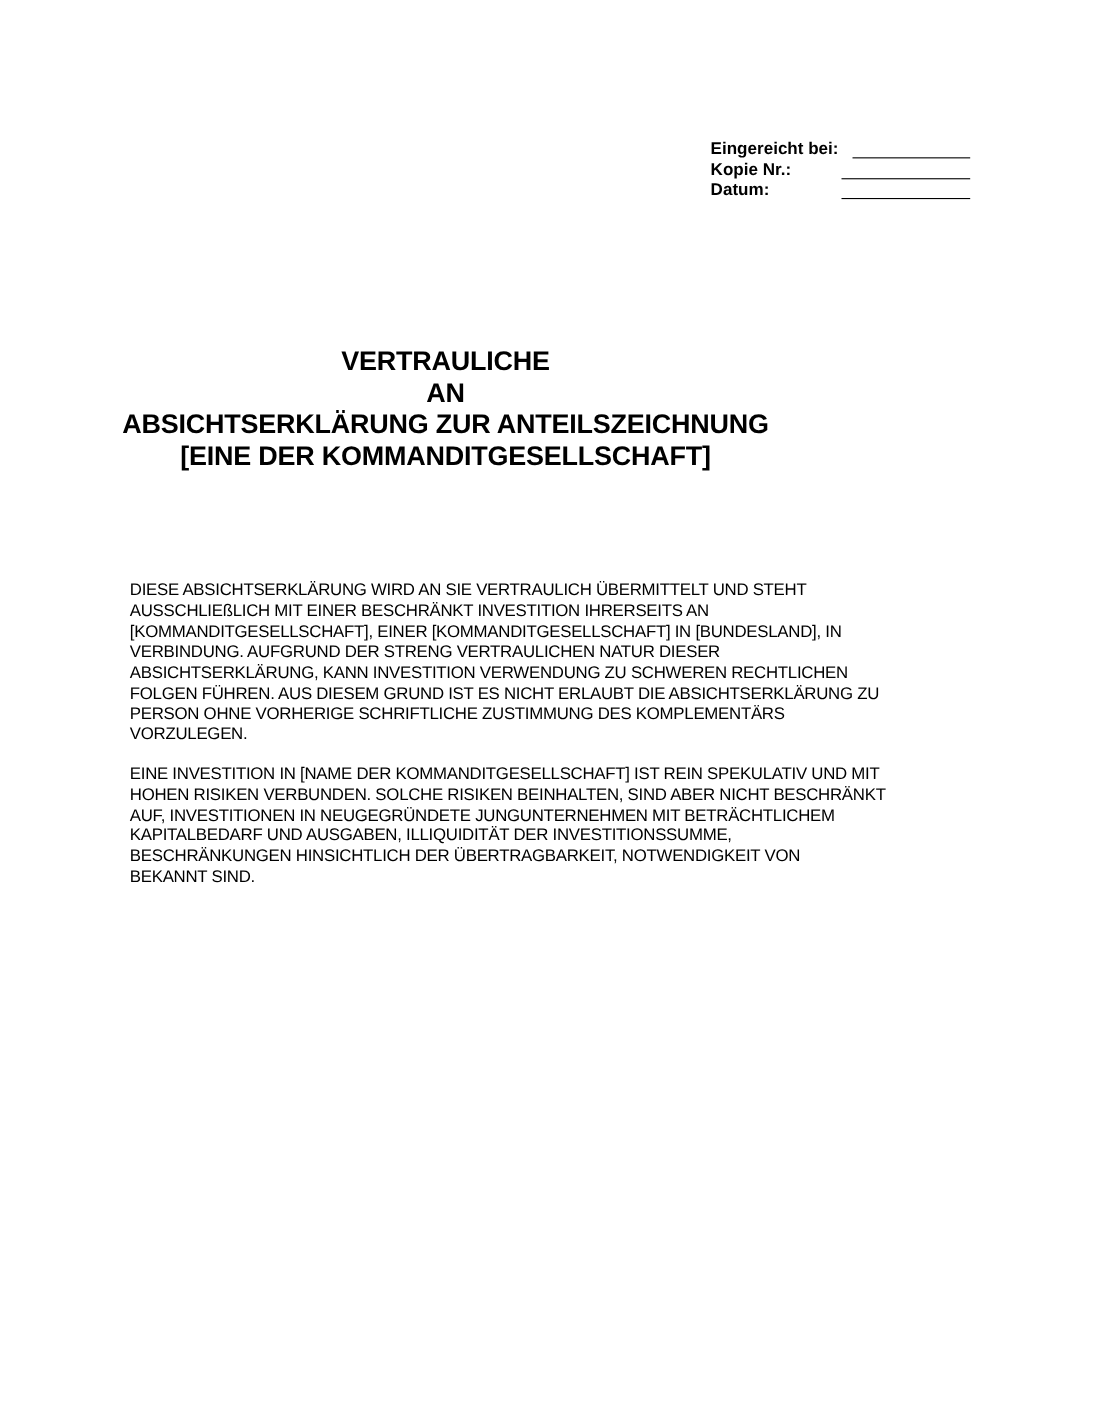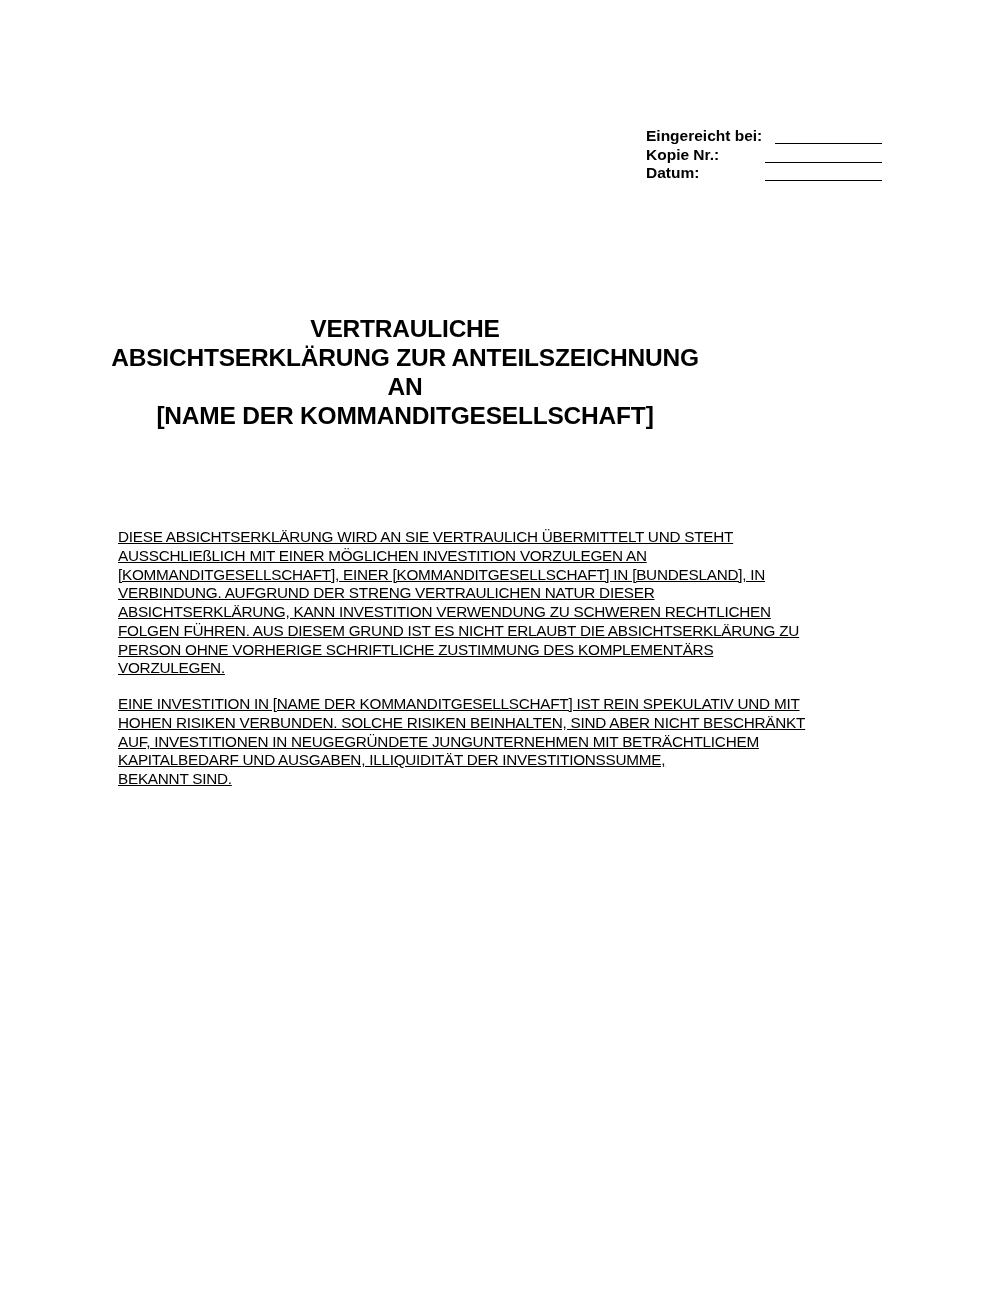--- a/index.html
+++ b/index.html
@@ -65,21 +65,20 @@
       width: 775px;
       font-size: 15.3px;
       line-height: 18.75px;
       letter-spacing: -0.25px;
     }
     .para-1 { top: 528px; }
     .para-2 { top: 695px; }
     .body-line {
       display: block;
       white-space: nowrap;
-      text-decoration: underline;
     }
   </style>
 </head>
 <body>
 
 <div class="submission-block">
   <div class="submission-row row-0">
     <span class="submission-label">Eingereicht bei:</span>
     <span class="submission-line"></span>
   </div>
@@ -88,35 +87,36 @@
     <span class="submission-line"></span>
   </div>
   <div class="submission-row row-2">
     <span class="submission-label">Datum:</span>
     <span class="submission-line"></span>
   </div>
 </div>
 
 <div class="title-block">
   <span class="title-line">VERTRAULICHE</span>
+  <span class="title-line">AN</span>
   <span class="title-line">ABSICHTSERKLÄRUNG ZUR ANTEILSZEICHNUNG</span>
-  <span class="title-line">AN</span>
-  <span class="title-line">[NAME DER KOMMANDITGESELLSCHAFT]</span>
+  <span class="title-line">[EINE DER KOMMANDITGESELLSCHAFT]</span>
 </div>
 
 <div class="body-text para-1">
   <span class="body-line">DIESE ABSICHTSERKLÄRUNG WIRD AN SIE VERTRAULICH ÜBERMITTELT UND STEHT</span>
-  <span class="body-line">AUSSCHLIEßLICH MIT EINER MÖGLICHEN INVESTITION VORZULEGEN AN</span>
+  <span class="body-line">AUSSCHLIEßLICH MIT EINER BESCHRÄNKT INVESTITION IHRERSEITS AN</span>
   <span class="body-line">[KOMMANDITGESELLSCHAFT], EINER [KOMMANDITGESELLSCHAFT] IN [BUNDESLAND], IN</span>
   <span class="body-line">VERBINDUNG. AUFGRUND DER STRENG VERTRAULICHEN NATUR DIESER</span>
   <span class="body-line">ABSICHTSERKLÄRUNG, KANN INVESTITION VERWENDUNG ZU SCHWEREN RECHTLICHEN</span>
   <span class="body-line">FOLGEN FÜHREN. AUS DIESEM GRUND IST ES NICHT ERLAUBT DIE ABSICHTSERKLÄRUNG ZU</span>
   <span class="body-line">PERSON OHNE VORHERIGE SCHRIFTLICHE ZUSTIMMUNG DES KOMPLEMENTÄRS</span>
   <span class="body-line">VORZULEGEN.</span>
 </div>
 
 <div class="body-text para-2">
   <span class="body-line">EINE INVESTITION IN [NAME DER KOMMANDITGESELLSCHAFT] IST REIN SPEKULATIV UND MIT</span>
   <span class="body-line">HOHEN RISIKEN VERBUNDEN. SOLCHE RISIKEN BEINHALTEN, SIND ABER NICHT BESCHRÄNKT</span>
   <span class="body-line">AUF, INVESTITIONEN IN NEUGEGRÜNDETE JUNGUNTERNEHMEN MIT BETRÄCHTLICHEM</span>
   <span class="body-line">KAPITALBEDARF UND AUSGABEN, ILLIQUIDITÄT DER INVESTITIONSSUMME,</span>
+  <span class="body-line">BESCHRÄNKUNGEN HINSICHTLICH DER ÜBERTRAGBARKEIT, NOTWENDIGKEIT VON</span>
   <span class="body-line">BEKANNT SIND.</span>
 </div>
 
 </body></html>

